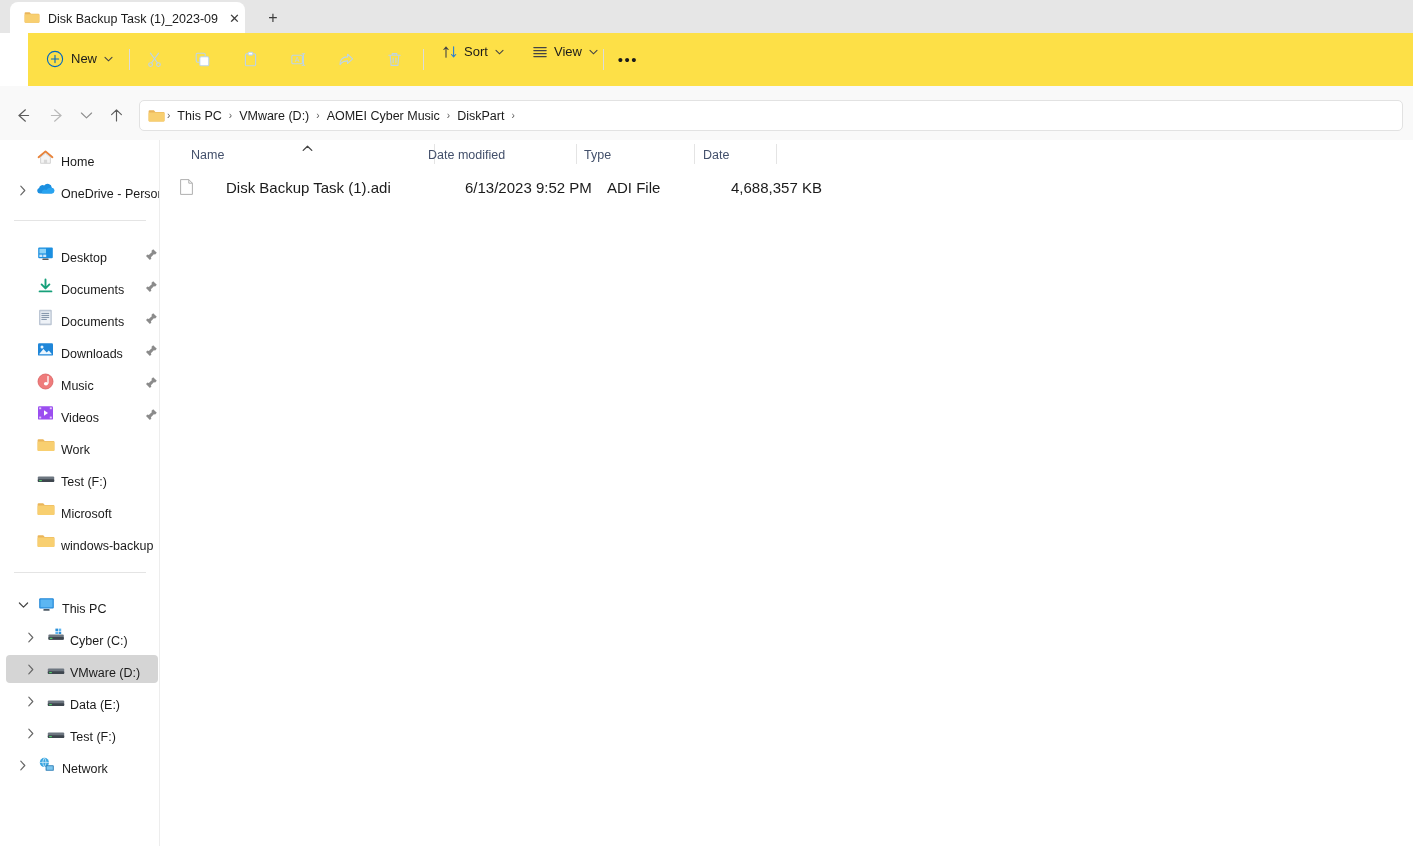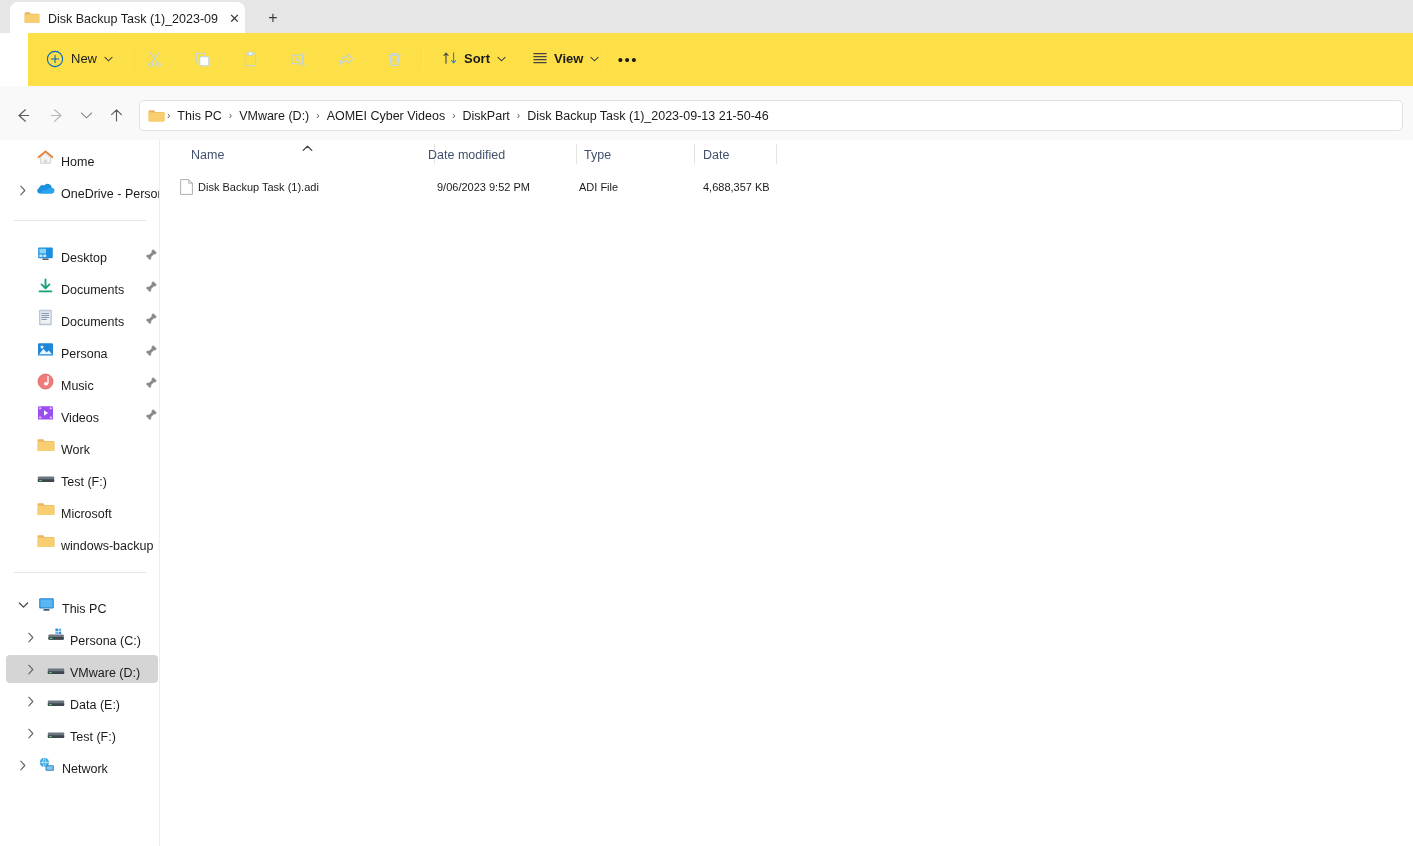--- a/index.html
+++ b/index.html
@@ -58,21 +58,21 @@
   .cmd-new-chev{margin-left:7px;color:#444;font-size:9px;line-height:18px;}
   .cmd-sep{
     position:absolute;top:16px;width:1px;height:21px;background:#dcdcdc;
   }
   .cmd-icon{
     position:absolute;top:11px;width:30px;height:30px;
     display:flex;align-items:center;justify-content:center;border-radius:5px;
   }
   .cmd-text-btn{
     position:absolute;top:11px;height:30px;
-    display:flex;align-items:center;padding:0 8px;border-radius:5px;font-weight:bold;
+    display:flex;align-items:flex-start;padding:0 8px;border-radius:5px;
   }
   .cmd-text-btn .lbl{font-size:13px;color:#1b1b1b;margin-left:6px;line-height:16px;}
   .cmd-text-btn .chev{font-size:9px;color:#444;margin-left:7px;line-height:16px;}
   .cmd-dots{
     position:absolute;top:11px;left:585px;width:30px;height:30px;
     display:flex;align-items:center;justify-content:center;
     color:#1b1b1b;font-size:15px;letter-spacing:1.5px;border-radius:5px;
   }
   
   .addrbar{
@@ -133,22 +133,23 @@
     white-space:nowrap;line-height:16px;
   }
   .coldiv{position:absolute;top:144px;width:1px;height:20px;background:#e4e4e4;}
   .sortcaret{position:absolute;left:302px;top:140px;width:11px;height:7px;}
   .filerow{
     position:absolute;left:168px;top:174px;width:1237px;height:26px;
     display:flex;align-items:center;border-radius:4px;
   }
   .file-ico{position:absolute;left:180px;top:179px;width:13px;height:16px;}
   .cell{
-    position:absolute;font-size:11px;color:#1b1b1b;white-space:nowrap;
+    position:absolute;font-size:15px;color:#1b1b1b;white-space:nowrap;
     line-height:17px;
+    margin-left:28px;
   }
   .cell.dim{color:#1b1b1b;}
 </style>
 </head>
 <body>
 
 <div class="tabstrip">
   <div class="tab">
     <span class="tab-folder-icon">
       <svg width="16" height="13" viewBox="0 0 16 13">
@@ -284,25 +285,24 @@
     <svg width="17" height="14" viewBox="0 0 17 14">
       <path d="M0.6 2.3a1 1 0 0 1 1-1h4.3l1.5 1.6h8.1a1 1 0 0 1 1 1v7.7a1 1 0 0 1-1 1H1.6a1 1 0 0 1-1-1z" fill="#eab55a"></path>
       <path d="M0.6 4.6a1 1 0 0 1 1-1h13.9a1 1 0 0 1 1 1v7a1 1 0 0 1-1 1H1.6a1 1 0 0 1-1-1z" fill="#f8cf70"></path>
     </svg>
   </span>
   <span class="crumb-sep">›</span>
   <span class="crumb">This PC</span>
   <span class="crumb-sep">›</span>
   <span class="crumb">VMware (D:)</span>
   <span class="crumb-sep">›</span>
-  <span class="crumb">AOMEI Cyber Videos</span>
+  <span class="crumb">AOMEI Cyber Music</span>
   <span class="crumb-sep">›</span>
   <span class="crumb">DiskPart</span>
   <span class="crumb-sep">›</span>
-  <span class="crumb">Disk Backup Task (1)_2023-09-13 21-50-46</span>
 </div>
 
 <div class="side-border"></div>
 <div class="sidebar">
 
   <div class="side-row" style="top:4px">
     <span class="side-ico" style="left:31px;top:5px">
       <svg width="17" height="17" viewBox="0 0 17 17">
         <path d="M1.6 8.2 8.5 2.4l6.9 5.8" fill="none" stroke="#e8833a" stroke-width="1.9" stroke-linecap="round" stroke-linejoin="round"></path>
         <path d="M3.6 8.2v6.1h9.8V8.2L8.5 4.2z" fill="#f4f4f4" stroke="#c9c9c9" stroke-width="0.8"></path>
@@ -379,21 +379,21 @@
   </div>
 
   <div class="side-row" style="top:196px">
     <span class="side-ico" style="left:31px;top:6px">
       <svg width="17" height="15" viewBox="0 0 17 15">
         <rect x="1" y="1.2" width="15" height="12.4" rx="1.2" fill="#1f86d8"></rect>
         <circle cx="5" cy="5" r="1.5" fill="#eaf6ff"></circle>
         <path d="M2 12.2 6.4 7l3.3 3.6L11.8 8.4l3.2 3.8z" fill="#eaf6ff"></path>
       </svg>
     </span>
-    <span class="side-lbl" style="left:55px;top:10px">Persona</span>
+    <span class="side-lbl" style="left:55px;top:10px">Downloads</span>
     <span class="side-pin" style="left:139px;top:8px">
       <svg width="13" height="13" viewBox="0 0 13 13">
           <path d="M8.2 1.2 11.8 4.8 9.9 6.7 9.1 6 5.9 9.2 6.4 10.5 4.9 12 1 8.1 2.5 6.6 3.8 7.1 7 3.9 6.3 3.1z" fill="#8b8b8b"></path>
         </svg>
     </span>
   </div>
 
   <div class="side-row" style="top:228px">
     <span class="side-ico" style="left:31px;top:5px">
       <svg width="17" height="17" viewBox="0 0 17 17">
@@ -499,21 +499,21 @@
       <svg width="18" height="14" viewBox="0 0 18 14">
         <rect x="1.4" y="6.4" width="15.4" height="5.4" rx="1" fill="#6d7680"></rect>
         <rect x="1.4" y="9" width="15.4" height="2.8" rx="0.8" fill="#3e464e"></rect>
         <rect x="2.8" y="9.8" width="2.6" height="1.2" fill="#4fd06a"></rect>
         <rect x="8.4" y="0.6" width="2.6" height="2.6" fill="#2d8fd6"></rect>
         <rect x="11.6" y="0.6" width="2.6" height="2.6" fill="#5cb6f2"></rect>
         <rect x="8.4" y="3.8" width="2.6" height="2.2" fill="#5cb6f2"></rect>
         <rect x="11.6" y="3.8" width="2.6" height="2.2" fill="#2d8fd6"></rect>
       </svg>
     </span>
-    <span class="side-lbl" style="left:64px;top:10px">Persona (C:)</span>
+    <span class="side-lbl" style="left:64px;top:10px">Cyber (C:)</span>
   </div>
 
   <div class="side-row sel" style="top:515px">
     <span class="side-chev" style="left:17px;top:6px">
       <svg width="8" height="11" viewBox="0 0 8 11">
           <path d="M1.8 1.2 5.8 5.5l-4 4.3" fill="none" stroke="#666" stroke-width="1.15" stroke-linecap="round" stroke-linejoin="round"></path>
         </svg>
     </span>
     <span class="side-ico" style="left:41px;top:9px">
       <svg width="18" height="10" viewBox="0 0 18 10">
@@ -593,15 +593,15 @@
 <div class="coldiv" style="left:776px"></div>
 
 <div class="filerow"></div>
 <span class="file-ico">
   <svg width="13" height="16" viewBox="0 0 13 16">
     <path d="M0.6 0.6h8.2l3.6 3.6v11.2H0.6z" fill="#ffffff" stroke="#a6a6a6" stroke-width="0.9" stroke-linejoin="round"></path>
     <path d="M8.8 0.6v3.6h3.6" fill="none" stroke="#a6a6a6" stroke-width="0.9" stroke-linejoin="round"></path>
   </svg>
 </span>
 <div class="cell" style="left:198px;top:179px">Disk Backup Task (1).adi</div>
-<div class="cell dim" style="left:437px;top:179px">9/06/2023 9:52 PM</div>
+<div class="cell dim" style="left:437px;top:179px">6/13/2023 9:52 PM</div>
 <div class="cell dim" style="left:579px;top:179px">ADI File</div>
 <div class="cell dim" style="left:703px;top:179px">4,688,357 KB</div>
 
 </body></html>

